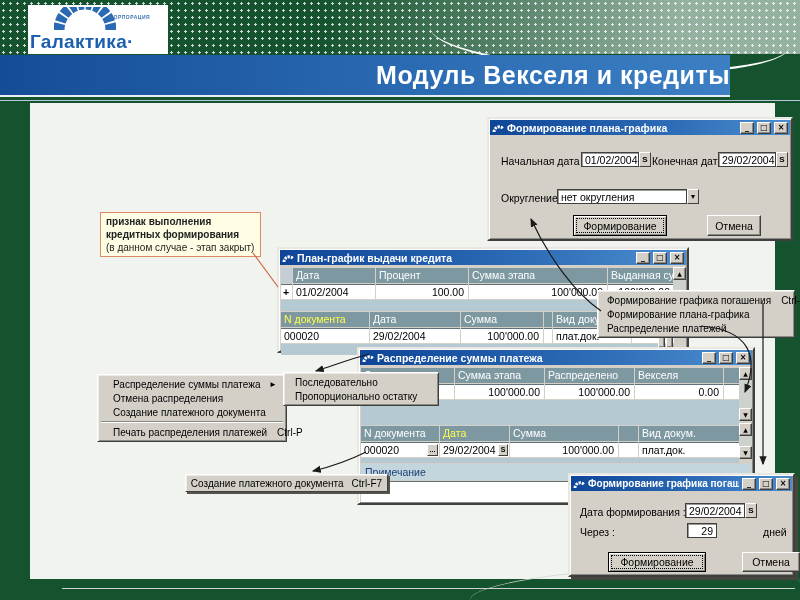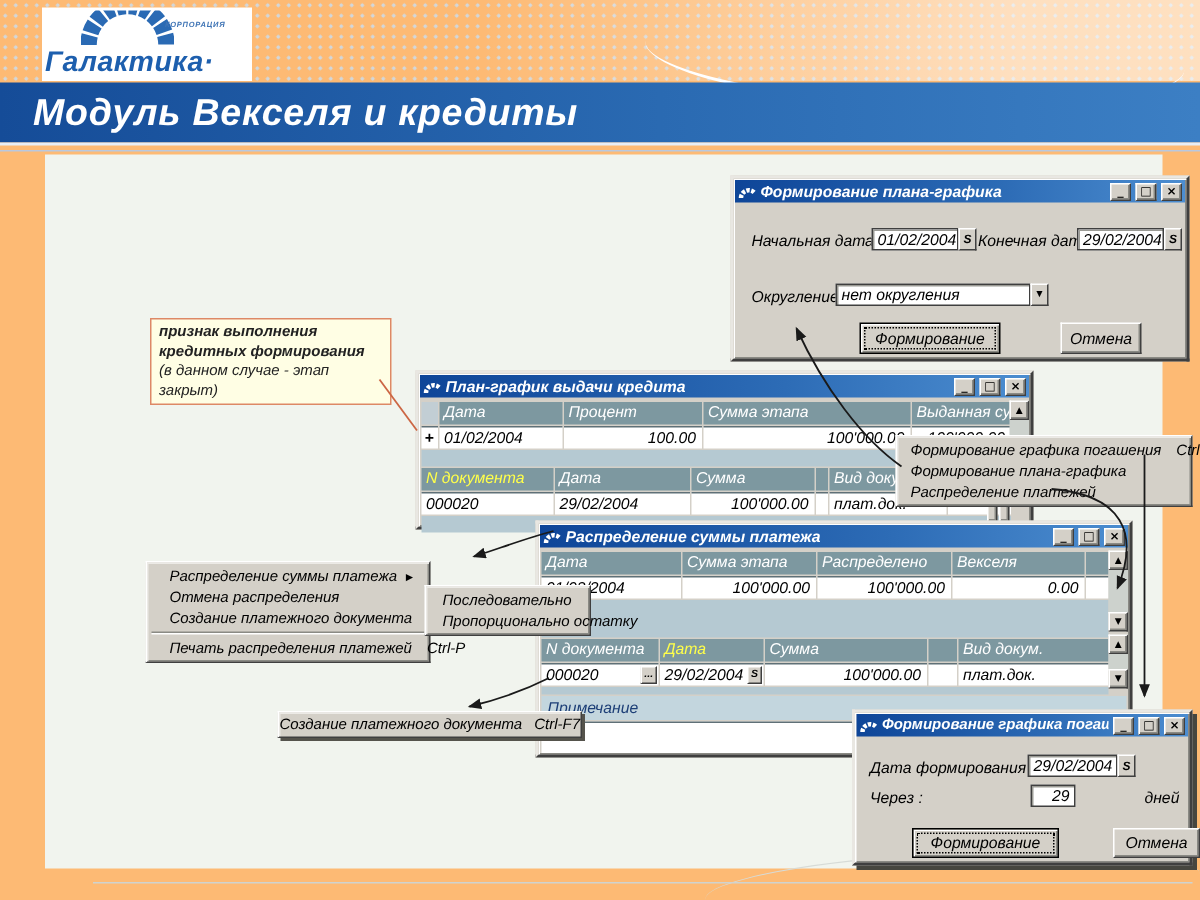--- a/index.html
+++ b/index.html
@@ -1,38 +1,38 @@
 <!DOCTYPE html>
 <html><head>
 <meta charset="utf-8">
 <style>
   * { margin:0; padding:0; box-sizing:border-box; }
   body { background:#888; font-family:"Liberation Sans", sans-serif; }
-  .slide { position:relative; width:800px; height:600px; background:#fdba74; overflow:hidden; margin:0 auto;font-style:italic; }
+  .slide { position:relative; width:800px; height:600px; background:#14532d; overflow:hidden; margin:0 auto; }
 
   
   .dots { position:absolute; left:0; top:0; width:800px; height:54px;
           background-image:radial-gradient(#d2d7da 1.2px, transparent 1.4px);
           background-size:7px 7px; }
   .dots-fade { position:absolute; left:0; top:0; width:800px; height:54px;
           background:linear-gradient(90deg, rgba(255,255,255,0) 40%, rgba(255,255,255,.55) 85%); }
   .swoosh-top { position:absolute; left:430px; top:2px; width:360px; height:70px;
           border-bottom:3px solid #fff; border-radius:50%; transform:rotate(3deg); }
   .swoosh-bottom { position:absolute; left:470px; top:568px; width:330px; height:46px;
           border-top:1px solid #d7dbd7; border-radius:50%; transform:rotate(-3deg); }
   .bottom-line { position:absolute; left:62px; top:588px; width:733px; height:1px; background:#cfd3cf; }
 
   .logo { position:absolute; left:28px; top:5px; width:140px; height:49px; background:#fff; }
   .logo .corp { position:absolute; left:82px; top:9px; font-size:5px; letter-spacing:.5px; color:#3f74b5; font-weight:bold; }
   .logo .arc { position:absolute; left:26px; top:2px; }
   .logo .word { position:absolute; left:2px; top:26px; font-size:19px; font-weight:bold; color:#1d5fae; letter-spacing:.3px; }
 
-  .slide-bar { position:absolute; left:0; top:55px; width:800px; height:42px;
+  .slide-bar { position:absolute; left:0; top:55px; width:730px; height:42px;
           background:linear-gradient(90deg,#154c98 0%, #2a6ab2 55%, #3c7fc4 100%);
-          border-bottom:2px solid #e8eef6; }
+          border-bottom:2px solid #e8eef6;text-align:right; }
   .slide-title { padding-left:22px; line-height:40px; color:#fff; font-size:25px; font-weight:bold; letter-spacing:.5px; }
   .bar-sep { position:absolute; left:0; top:100px; width:800px; height:1px; background:#b9c8de; }
   .content-panel { position:absolute; left:30px; top:103px; width:745px; height:476px; background:#f1f4ee; }
 
   
   .frame { background:#d4d0c8; border:2px solid; border-color:#e9e7e2 #3f3f3f #3f3f3f #e9e7e2;
            box-shadow:inset 1px 1px 0 #fff, inset -1px -1px 0 #8a8a84; position:absolute; }
   .tbar { position:relative; margin:1px; height:15px;
           background:linear-gradient(90deg,#0e4598 0%, #2d6cb6 60%, #4c8dd0 100%);
           color:#fff; font-size:10.5px; font-weight:bold; display:flex; align-items:center; gap:3px; padding:0 2px;
@@ -276,21 +276,21 @@
     <div class="mi">
       <span>Создание платежного документа</span>
     </div>
     <div class="msep"></div>
     <div class="mi">
       <span>Печать распределения платежей</span>
       <span class="accel">Ctrl-P</span>
     </div>
   </div>
 
-  <div class="menu" style="left:283px; top:390px; width:111px; z-index:50;">
+  <div class="menu" style="left:283px; top:372px; width:156px; z-index:50;">
     <div class="mi" style="padding-left:10px;">
       <span>Последовательно</span>
     </div>
     <div class="mi" style="padding-left:10px;">
       <span>Пропорционально остатку</span>
     </div>
   </div>
 
   <div class="menu" style="left:185px; top:474px; width:203px; height:18px; z-index:50; box-shadow:2px 2px 0 #55534c, inset 1px 1px 0 #eceae6; display:flex; align-items:center; justify-content:center; gap:8px; font-size:10px; padding:0;">
     <span>Создание платежного документа</span>

